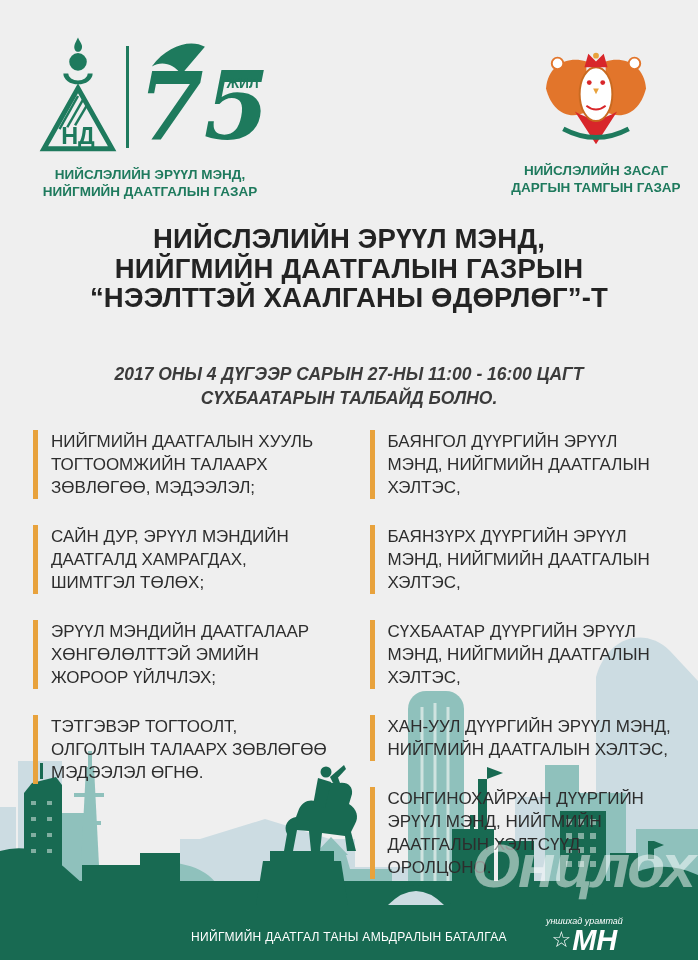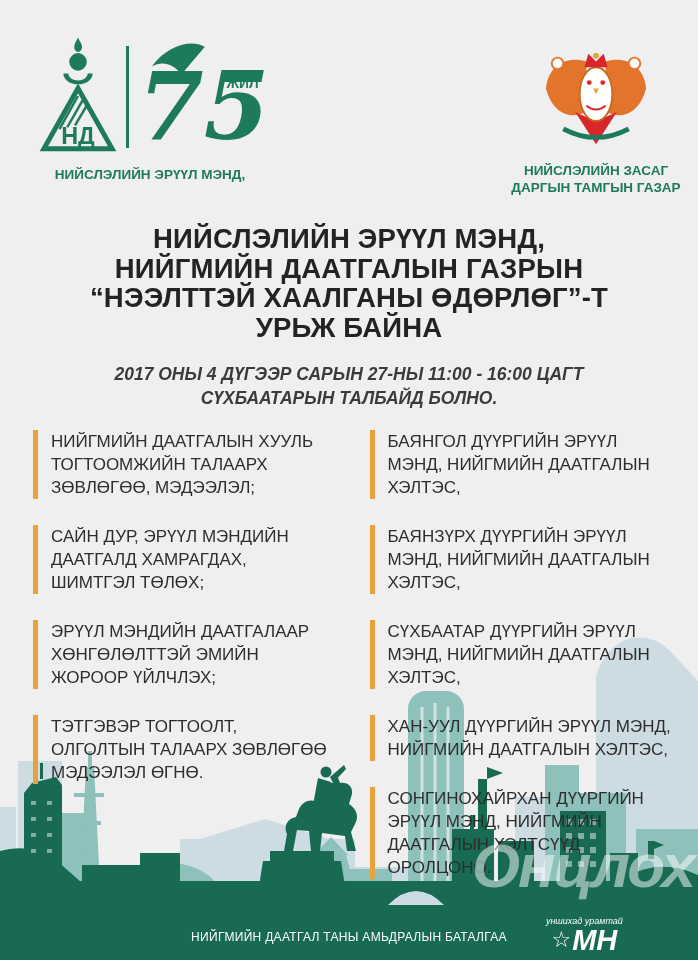--- a/index.html
+++ b/index.html
@@ -62,20 +62,21 @@
       </svg>
       <div class="divider"></div>
       <svg viewBox="0 0 130 122" width="128" height="120">
         <path d="M16,30 C32,8 56,2 70,10 L46,38 C38,27 26,24 16,30 Z" fill="#1e7a5d"></path>
         <text x="2" y="104" font-size="96" font-style="italic" font-weight="bold" fill="#1e7a5d" font-family="DejaVu Serif, serif">75</text>
         <text x="92" y="52" font-size="14" font-weight="bold" fill="#1e7a5d">ЖИЛ</text>
       </svg>
     </div>
     <div class="org-caption">
       <span>НИЙСЛЭЛИЙН ЭРҮҮЛ МЭНД,</span><br>
+      <span>НИЙГМИЙН ДААТГАЛЫН ГАЗАР</span>
     </div>
   </div>
 
   <div class="logo-right">
     <svg viewBox="0 0 120 104" width="116" height="100">
       <path d="M8,42 C10,18 30,8 50,14 L50,66 C32,76 14,66 8,42 Z" fill="#e2752b"></path>
       <path d="M112,42 C110,18 90,8 70,14 L70,66 C88,76 106,66 112,42 Z" fill="#e2752b"></path>
       <circle cx="20" cy="16" r="6" fill="#ffffff" stroke="#e2752b" stroke-width="2"></circle>
       <circle cx="100" cy="16" r="6" fill="#ffffff" stroke="#e2752b" stroke-width="2"></circle>
       <path d="M38,66 L60,100 L82,66 Q60,80 38,66 Z" fill="#d8262a"></path>
@@ -91,21 +92,20 @@
     <div class="org-caption">
       <span>НИЙСЛЭЛИЙН ЗАСАГ</span><br>
       <span>ДАРГЫН ТАМГЫН ГАЗАР</span>
     </div>
   </div>
 
   <div class="title">
     <span>НИЙСЛЭЛИЙН ЭРҮҮЛ МЭНД,</span>
     <span>НИЙГМИЙН ДААТГАЛЫН ГАЗРЫН</span>
     <span>“НЭЭЛТТЭЙ ХААЛГАНЫ ӨДӨРЛӨГ”-Т</span>
-    <span>УРЬЖ БАЙНА</span>
   </div>
 
   <div class="subtitle">
     <span>2017 ОНЫ 4 ДҮГЭЭР САРЫН 27-НЫ 11:00 - 16:00 ЦАГТ</span>
     <span>СҮХБААТАРЫН ТАЛБАЙД БОЛНО.</span>
   </div>
 
   <div class="columns">
     <div class="col">
       <div class="item">

